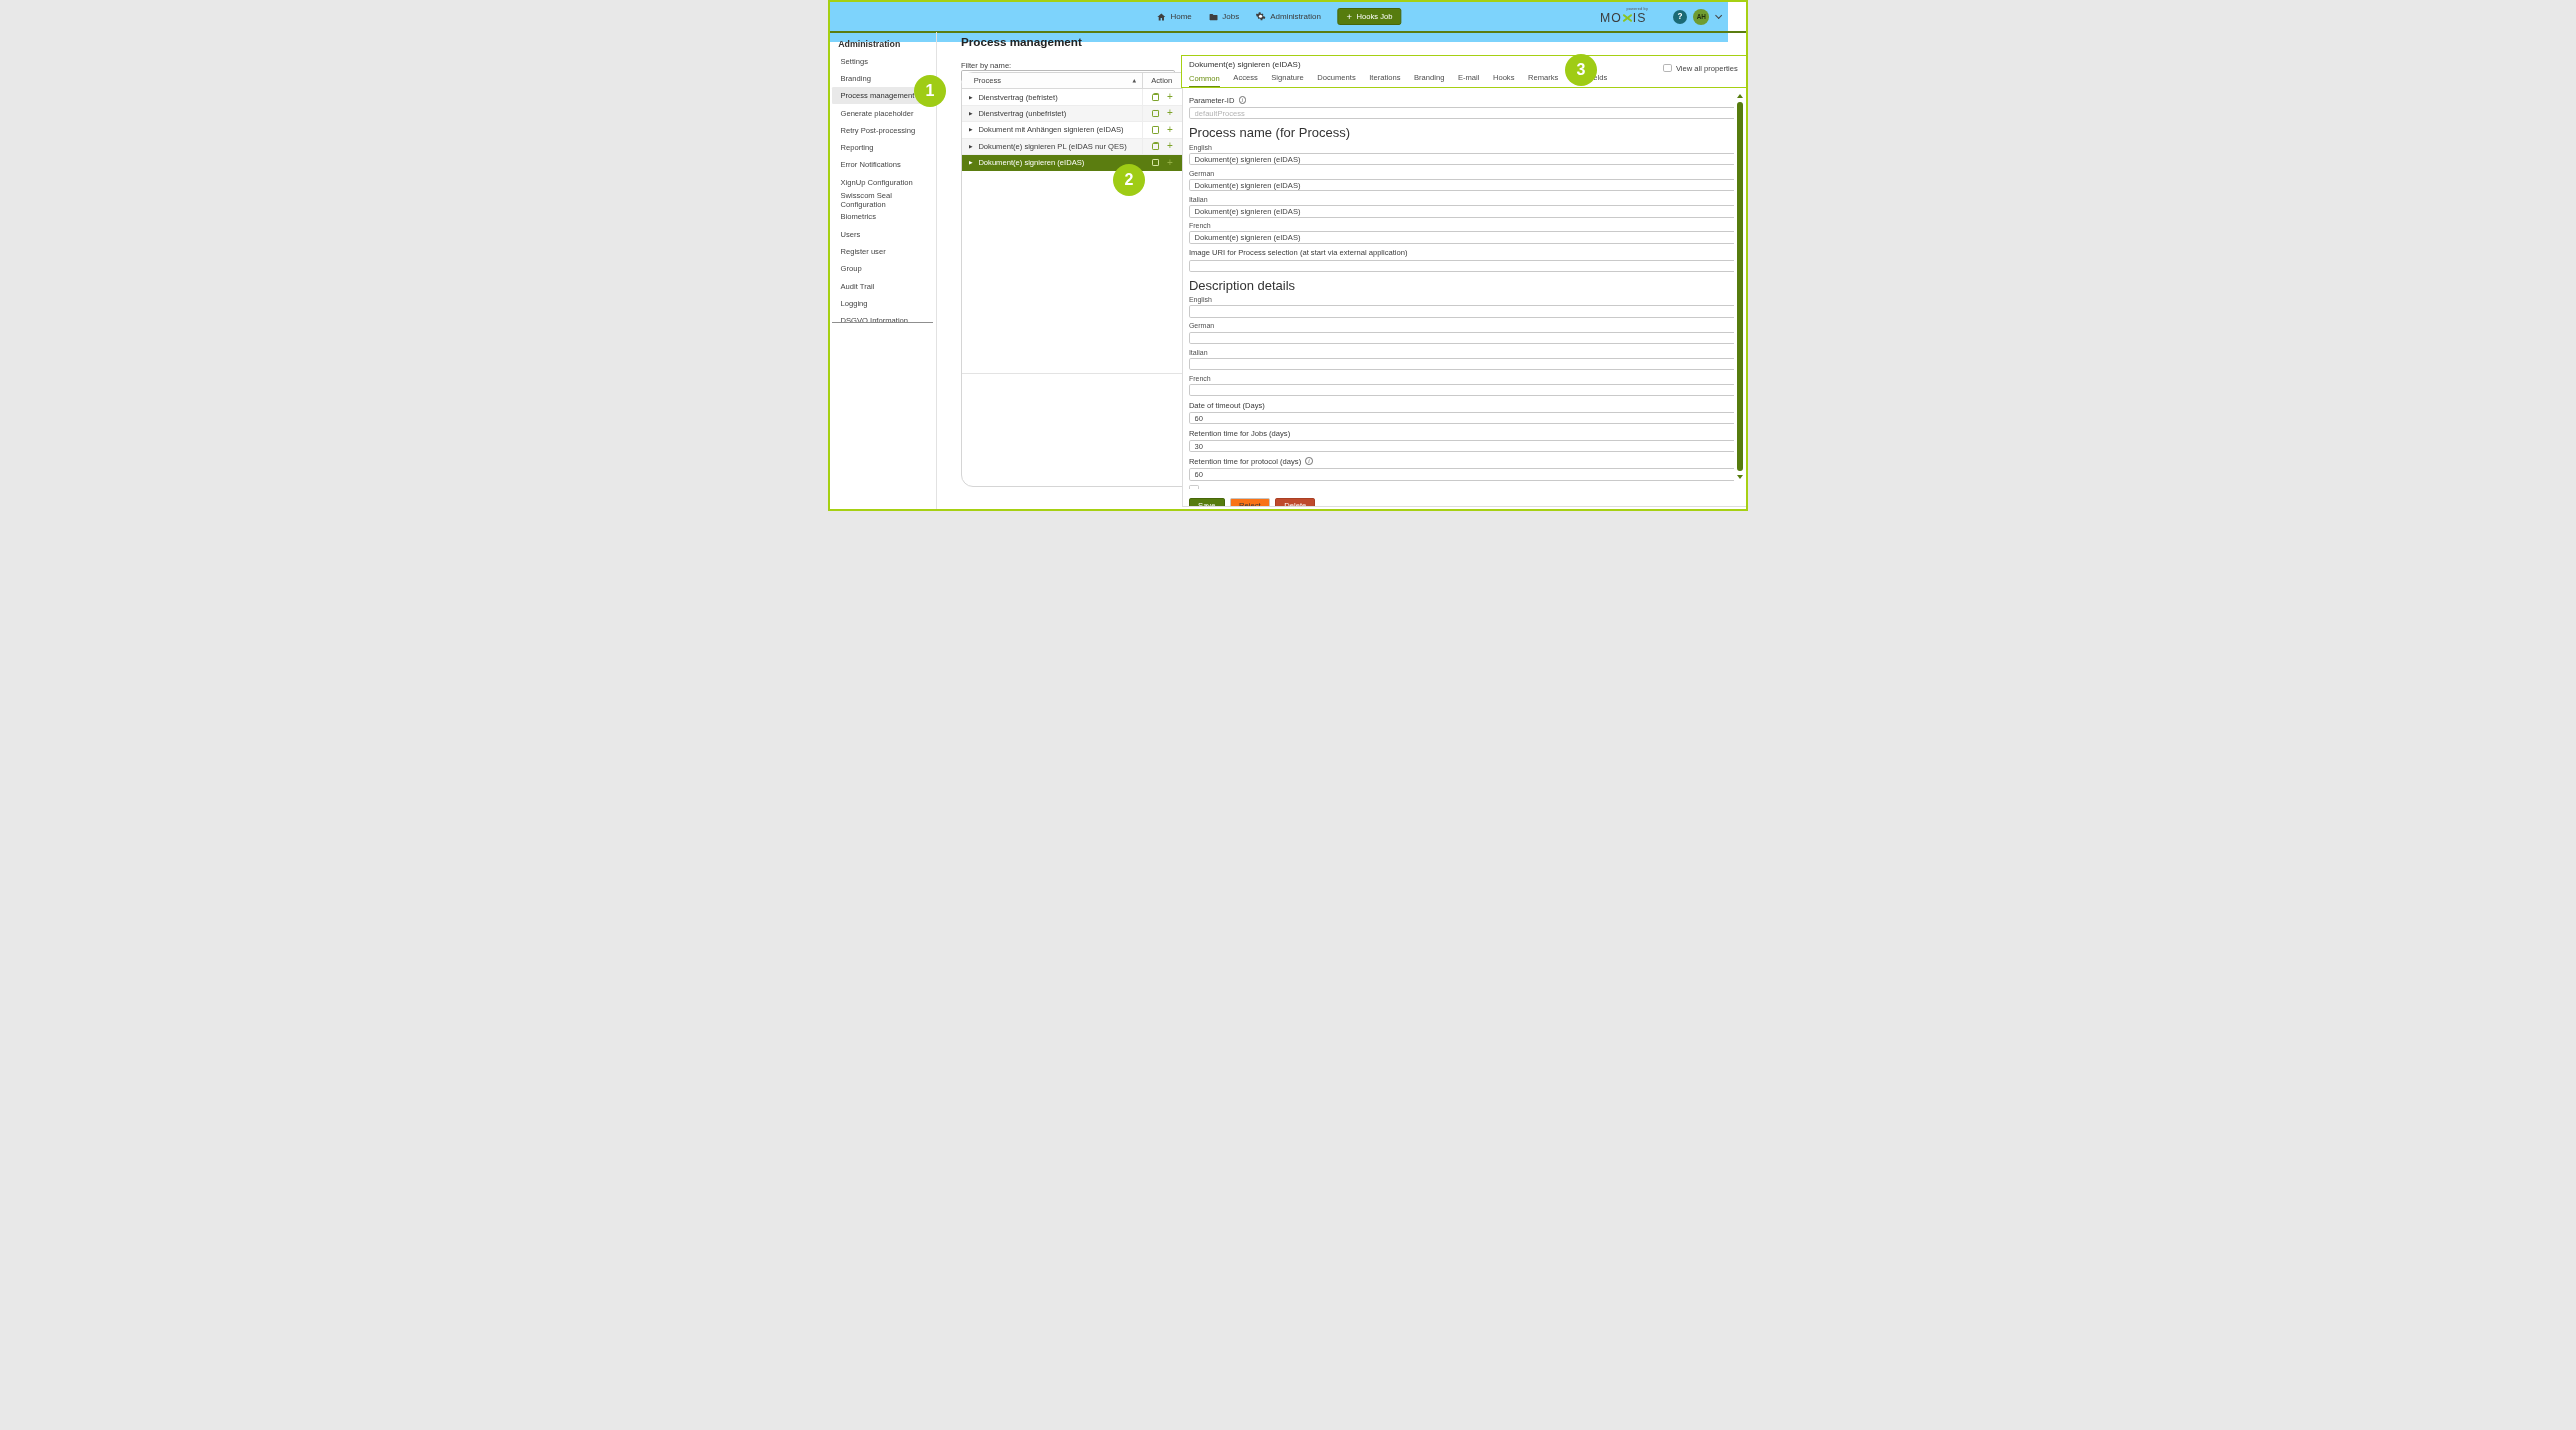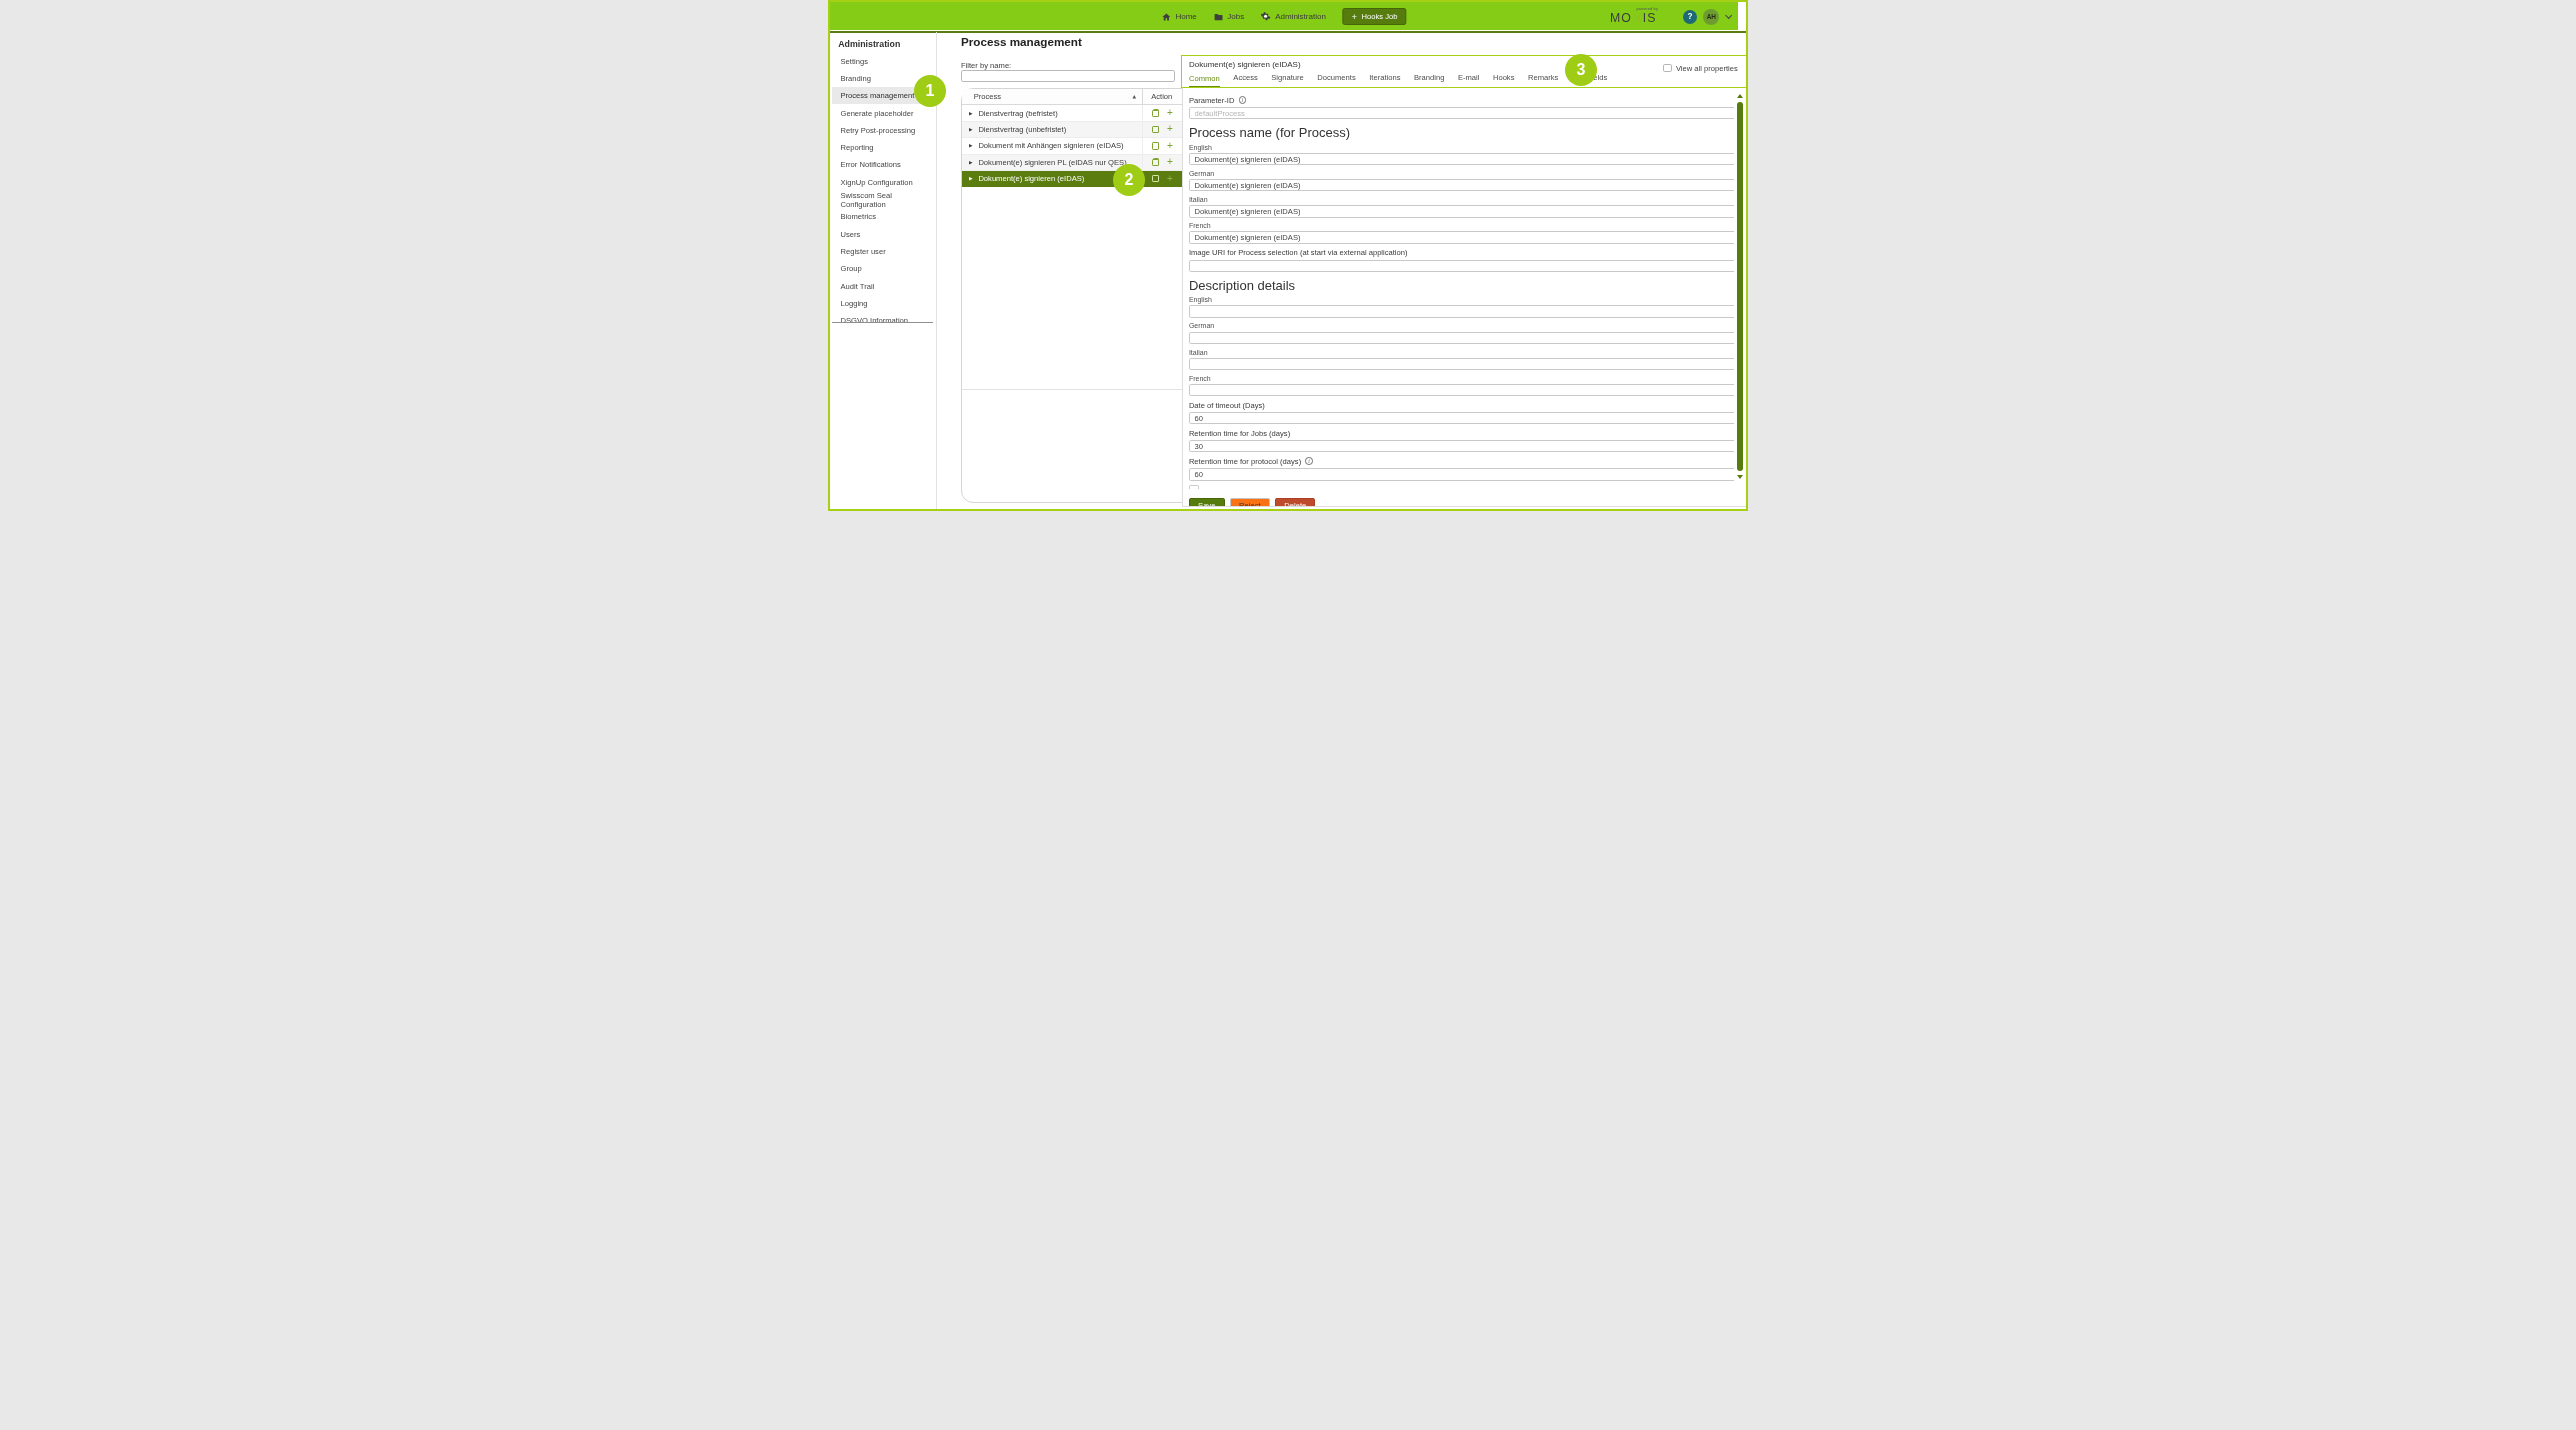--- a/index.html
+++ b/index.html
@@ -2,21 +2,21 @@
 <html style="font-size:9.4px"><head>
 <meta charset="utf-8">
 <style>
   * { box-sizing: border-box; margin: 0; padding: 0; }
   html,body { background:#e8e8e8; font-family:"Liberation Sans", sans-serif; }
   .page {
     position:relative; width:920px; height:511px; margin:0 auto;
     background:#fff; border:2.9px solid #a6d013; overflow:hidden;
   }
   
-  .header { position:absolute; top:0; left:0; right:8px; height:28px; background:#84cc16; }
+  .header { position:absolute; top:0; left:0; right:18px; height:40px; background:#7dd3fc; }
   .header-line { position:absolute; top:29px; left:0; right:0; height:1.8px; background:#5b7d10; }
   .nav-center { position:absolute; left:50%; top:0; height:29px; transform:translateX(-50%);
     display:flex; align-items:center; gap:16.4px; }
   .nav-item { display:flex; align-items:center; gap:4.1px; font-size:8px; color:#3b3b3b; cursor:pointer; }
   .nav-item svg { display:block; }
   .create-job-btn { display:flex; align-items:center; gap:4.7px; height:16.4px; padding:0 8.2px;
     background:#567c0e; border:0.6px solid #47660a; border-radius:2.3px; color:#fff; font-size:7.6px; cursor:pointer;
     font-family:"Liberation Sans", sans-serif; }
   .create-job-btn .plus { font-size:9.4px; font-weight:400; line-height:1; }
   .header-right { position:absolute; right:7px; top:0; height:29px; display:flex; align-items:center; gap:6.4px; }
@@ -42,21 +42,21 @@
     font-size:7.6px; color:#454545; cursor:pointer; }
   .side-item.active { background:#e9e9e9; border-radius:1.2px; margin-left:2.3px; margin-right:5.9px;
     padding-left:8.2px; color:#2f2f2f; }
   .sidebar-divider { position:absolute; top:290px; left:2.3px; width:101px; border-top:0.6px solid #8f8f8f; }
   
   .pm-title { position:absolute; left:131px; top:33px; font-size:11.7px; font-weight:600; color:#232323; }
   .filter-label { position:absolute; left:131px; top:59px; font-size:7.6px; color:#3b3b3b; }
   .filter-input { position:absolute; left:131px; top:68px; width:214px; height:11.7px;
     border:0.6px solid #b9b9b9; border-radius:1.8px; padding:0 4.1px; font-size:7.6px; color:#333;
     font-family:"Liberation Sans", sans-serif; }
-  .table-box { position:absolute; left:131px; top:86px; width:254px; height:415px;
+  .table-box { position:absolute; left:131px; top:70px; width:254px; height:415px;
     border:0.6px solid #d5d5d5; border-radius:12px; background:#fff; }
   .t-header { display:flex; height:16.4px; border-bottom:0.6px solid #d9d9d9; background:#fdfdfd; }
   .t-header .th-process { flex:0 0 180px; display:flex; align-items:center; padding-left:11.7px;
     font-size:7.6px; color:#3f3f3f; position:relative; cursor:pointer; }
   .sort-arrow { position:absolute; right:5.9px; font-size:4.7px; color:#555;
     font-family:"DejaVu Sans", sans-serif; }
   .t-header .th-action { flex:1; display:flex; align-items:center; padding-left:8.2px;
     font-size:7.6px; color:#3f3f3f; border-left:0.6px solid #d9d9d9; }
   .p-row { display:flex; height:16.4px; border-bottom:0.6px solid #ededed; background:#fff; cursor:pointer; }
   .p-row.alt { background:#f5f5f5; }

